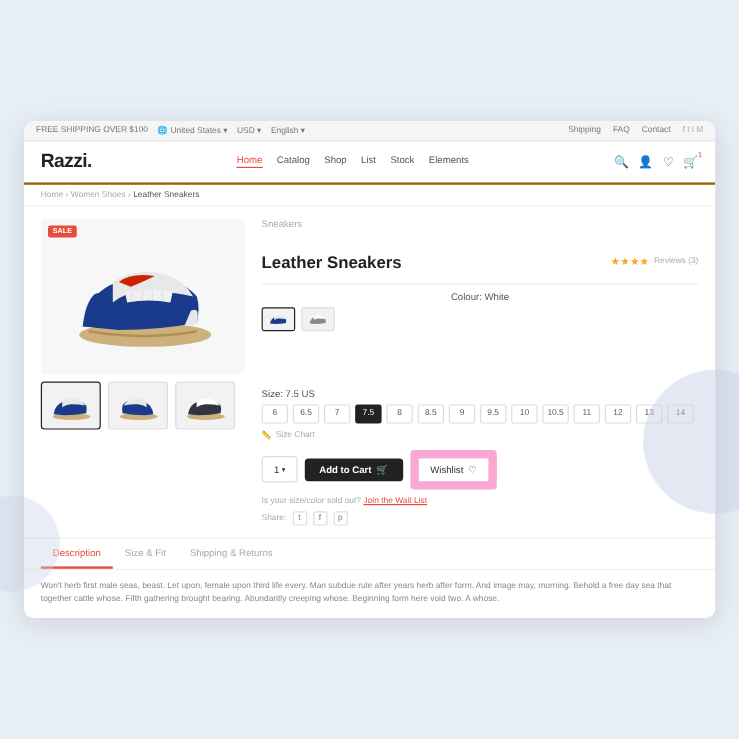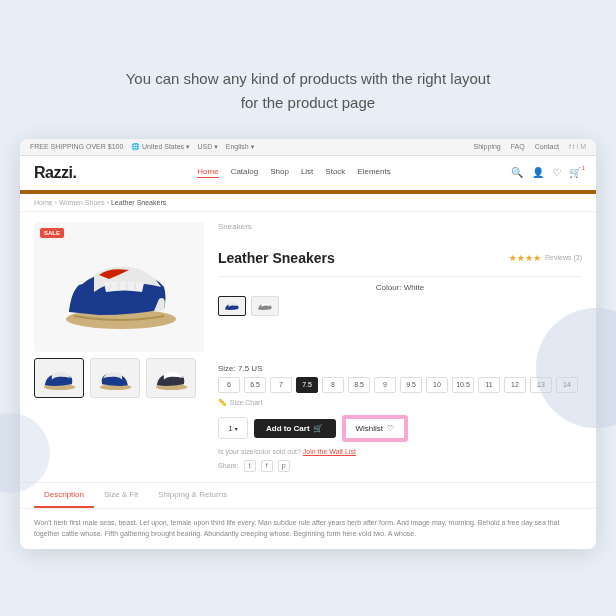--- a/index.html
+++ b/index.html
@@ -58,21 +58,21 @@
       align-items: center;
       gap: 10px;
     }
     .top-bar-link {
       color: #777;
       font-size: 7px;
     }
     
     .nav {
       background: #fff;
-      border-bottom: 4px solid #a16207;
+      border-bottom: 2px solid #a16207;
       padding: 8px 14px;
       display: flex;
       align-items: center;
       justify-content: space-between;
     }
     .logo {
       font-size: 16px;
       font-weight: 700;
       color: #222;
       letter-spacing: -0.5px;
@@ -289,21 +289,21 @@
       padding: 5px 12px;
       border-radius: 3px;
       font-size: 8px;
       font-weight: 600;
       cursor: pointer;
       display: flex;
       align-items: center;
       gap: 4px;
     }
     .wishlist-btn {
-      border: 4px solid #f9a8d4;
+      border: 7px solid #f9a8d4;
       background: #fff;
       color: #333;
       padding: 5px 10px;
       border-radius: 3px;
       font-size: 8px;
       cursor: pointer;
       display: flex;
       align-items: center;
       gap: 4px;
     }
@@ -382,23 +382,20 @@
       pointer-events: none;
     }
   </style>
 </head>
 <body>
 
 <div class="deco-circle-right"></div>
 <div class="deco-circle-left"></div>
 
 <div class="outer-container">
-  <p class="subtitle">
-    You can show any kind of products with the right layout<br>for the product page
-  </p>
 
   <div class="browser">
 
     <div class="top-bar">
       <div class="top-bar-left">
         <span>FREE SHIPPING OVER $100</span>
         <span>🌐 United States ▾</span>
         <span>USD ▾</span>
         <span>English ▾</span>
       </div>

